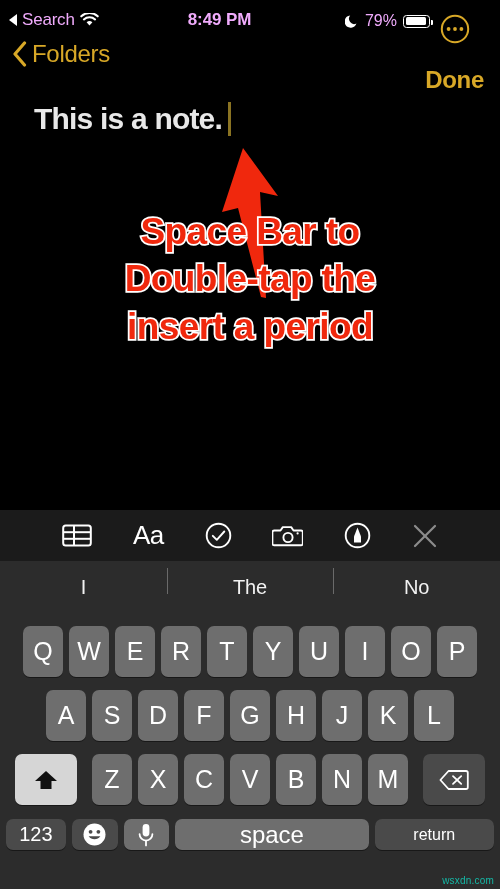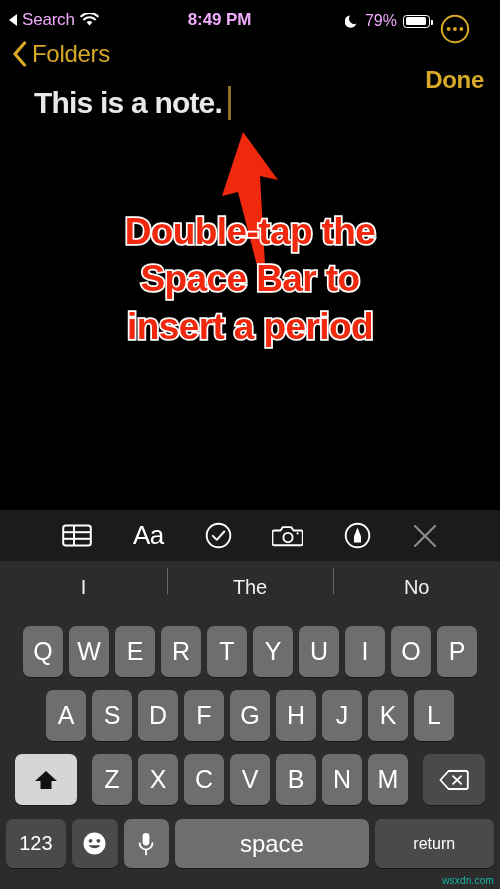--- a/index.html
+++ b/index.html
@@ -48,21 +48,21 @@
     display:flex; align-items:center; color:#D8A827;
   }
   .nav-back { display:flex; align-items:center; gap:4px; margin-left:12px; cursor:pointer;text-align:center; }
   .nav-chevron { width:16px; height:26px; }
   .nav-back-label { font-size:24px; font-weight:400; letter-spacing:-0.3px; }
   .nav-right { margin-left:auto; display:flex; align-items:center; gap:22px; margin-right:16px;flex-direction:column; }
   .nav-more { width:30px; height:30px; cursor:pointer; }
   .nav-done { font-size:24px; font-weight:700; letter-spacing:-0.3px; cursor:pointer; }
 
   
-  .note-area { position:absolute; top:82px; left:0; width:484px; height:420px;text-align:center; }
+  .note-area { position:absolute; top:98px; left:0; width:484px; height:420px;text-align:center; }
   .note-line { position:absolute; top:4px; left:34px; display:flex; align-items:center; }
   .note-title {
     font-size:30px; font-weight:700; color:#E8E8E8; letter-spacing:-0.8px;
     white-space:nowrap;
   }
   .caret { width:3px; height:34px; background:#8a7322; margin-left:6px; }
 
   
   .arrow-svg { position:absolute; top:48px; left:198px; }
 
@@ -111,21 +111,21 @@
     height:51px; display:flex; align-items:center; justify-content:center;
     font-size:25px; font-weight:400; cursor:pointer;
     box-shadow:0 1px 0 rgba(0,0,0,0.45);
     user-select:none;
   }
   .kb-row.r1 .key { width:40px; margin:0 3px; }
   .kb-row.r2 .key { width:40px; margin:0 3px; }
   .kb-row.r3 .key.letter { width:40px; margin:0 3px; }
   .key.wide { width:62px; background:#4A4A4A; }
   .key.shift-active { background:#D6D6D6; }
-  .key.bottom { height:49px; }
+  .key.bottom { height:31px; }
   .key.k123 { width:60px; background:#4A4A4A; font-size:20px; margin:0 3px; }
   .key.kemoji { width:46px; background:#4A4A4A; margin:0 3px; }
   .key.kmic { width:46px; background:#6E6E6E; margin:0 3px; }
   .key.kspace { width:194px; margin:0 3px; font-size:24px; background:#6E6E6E; }
   .key.kreturn { width:120px; margin:0 3px; font-size:16px; background:#4A4A4A; }
   .kb-row.r4 { margin-bottom:0; padding-top:1px; }
 
   .watermark {
     position:absolute; right:6px; bottom:3px;
     color:#14b8a6; font-size:10px; letter-spacing:0.2px;text-align:right;
@@ -181,22 +181,22 @@
       <span class="note-title">This is a note.</span>
       <span class="caret"></span>
     </div>
 
     <svg class="arrow-svg" width="104" height="160" viewBox="0 0 104 160">
       <path d="M45 2 L80 50 L62 46 L68 152 L63 151 L40 62 L24 66 Z" fill="#F0280D"></path>
     </svg>
   </div>
 
   <div class="callout">
+    <div>Space Bar to</div>
     <div>Double-tap the</div>
-    <div>Space Bar to</div>
     <div>insert a period</div>
   </div>
 
   <div class="kb-toolbar">
     <div class="tb-icon">
       <svg width="30" height="25" viewBox="0 0 30 25">
         <rect x="1.2" y="2.5" width="27.6" height="20" rx="2.5" stroke="#fff" stroke-width="2" fill="none"></rect>
         <line x1="1.2" y1="9.2" x2="28.8" y2="9.2" stroke="#fff" stroke-width="2"></line>
         <line x1="1.2" y1="15.8" x2="28.8" y2="15.8" stroke="#fff" stroke-width="2"></line>
         <line x1="12" y1="2.5" x2="12" y2="22.5" stroke="#fff" stroke-width="2"></line>

